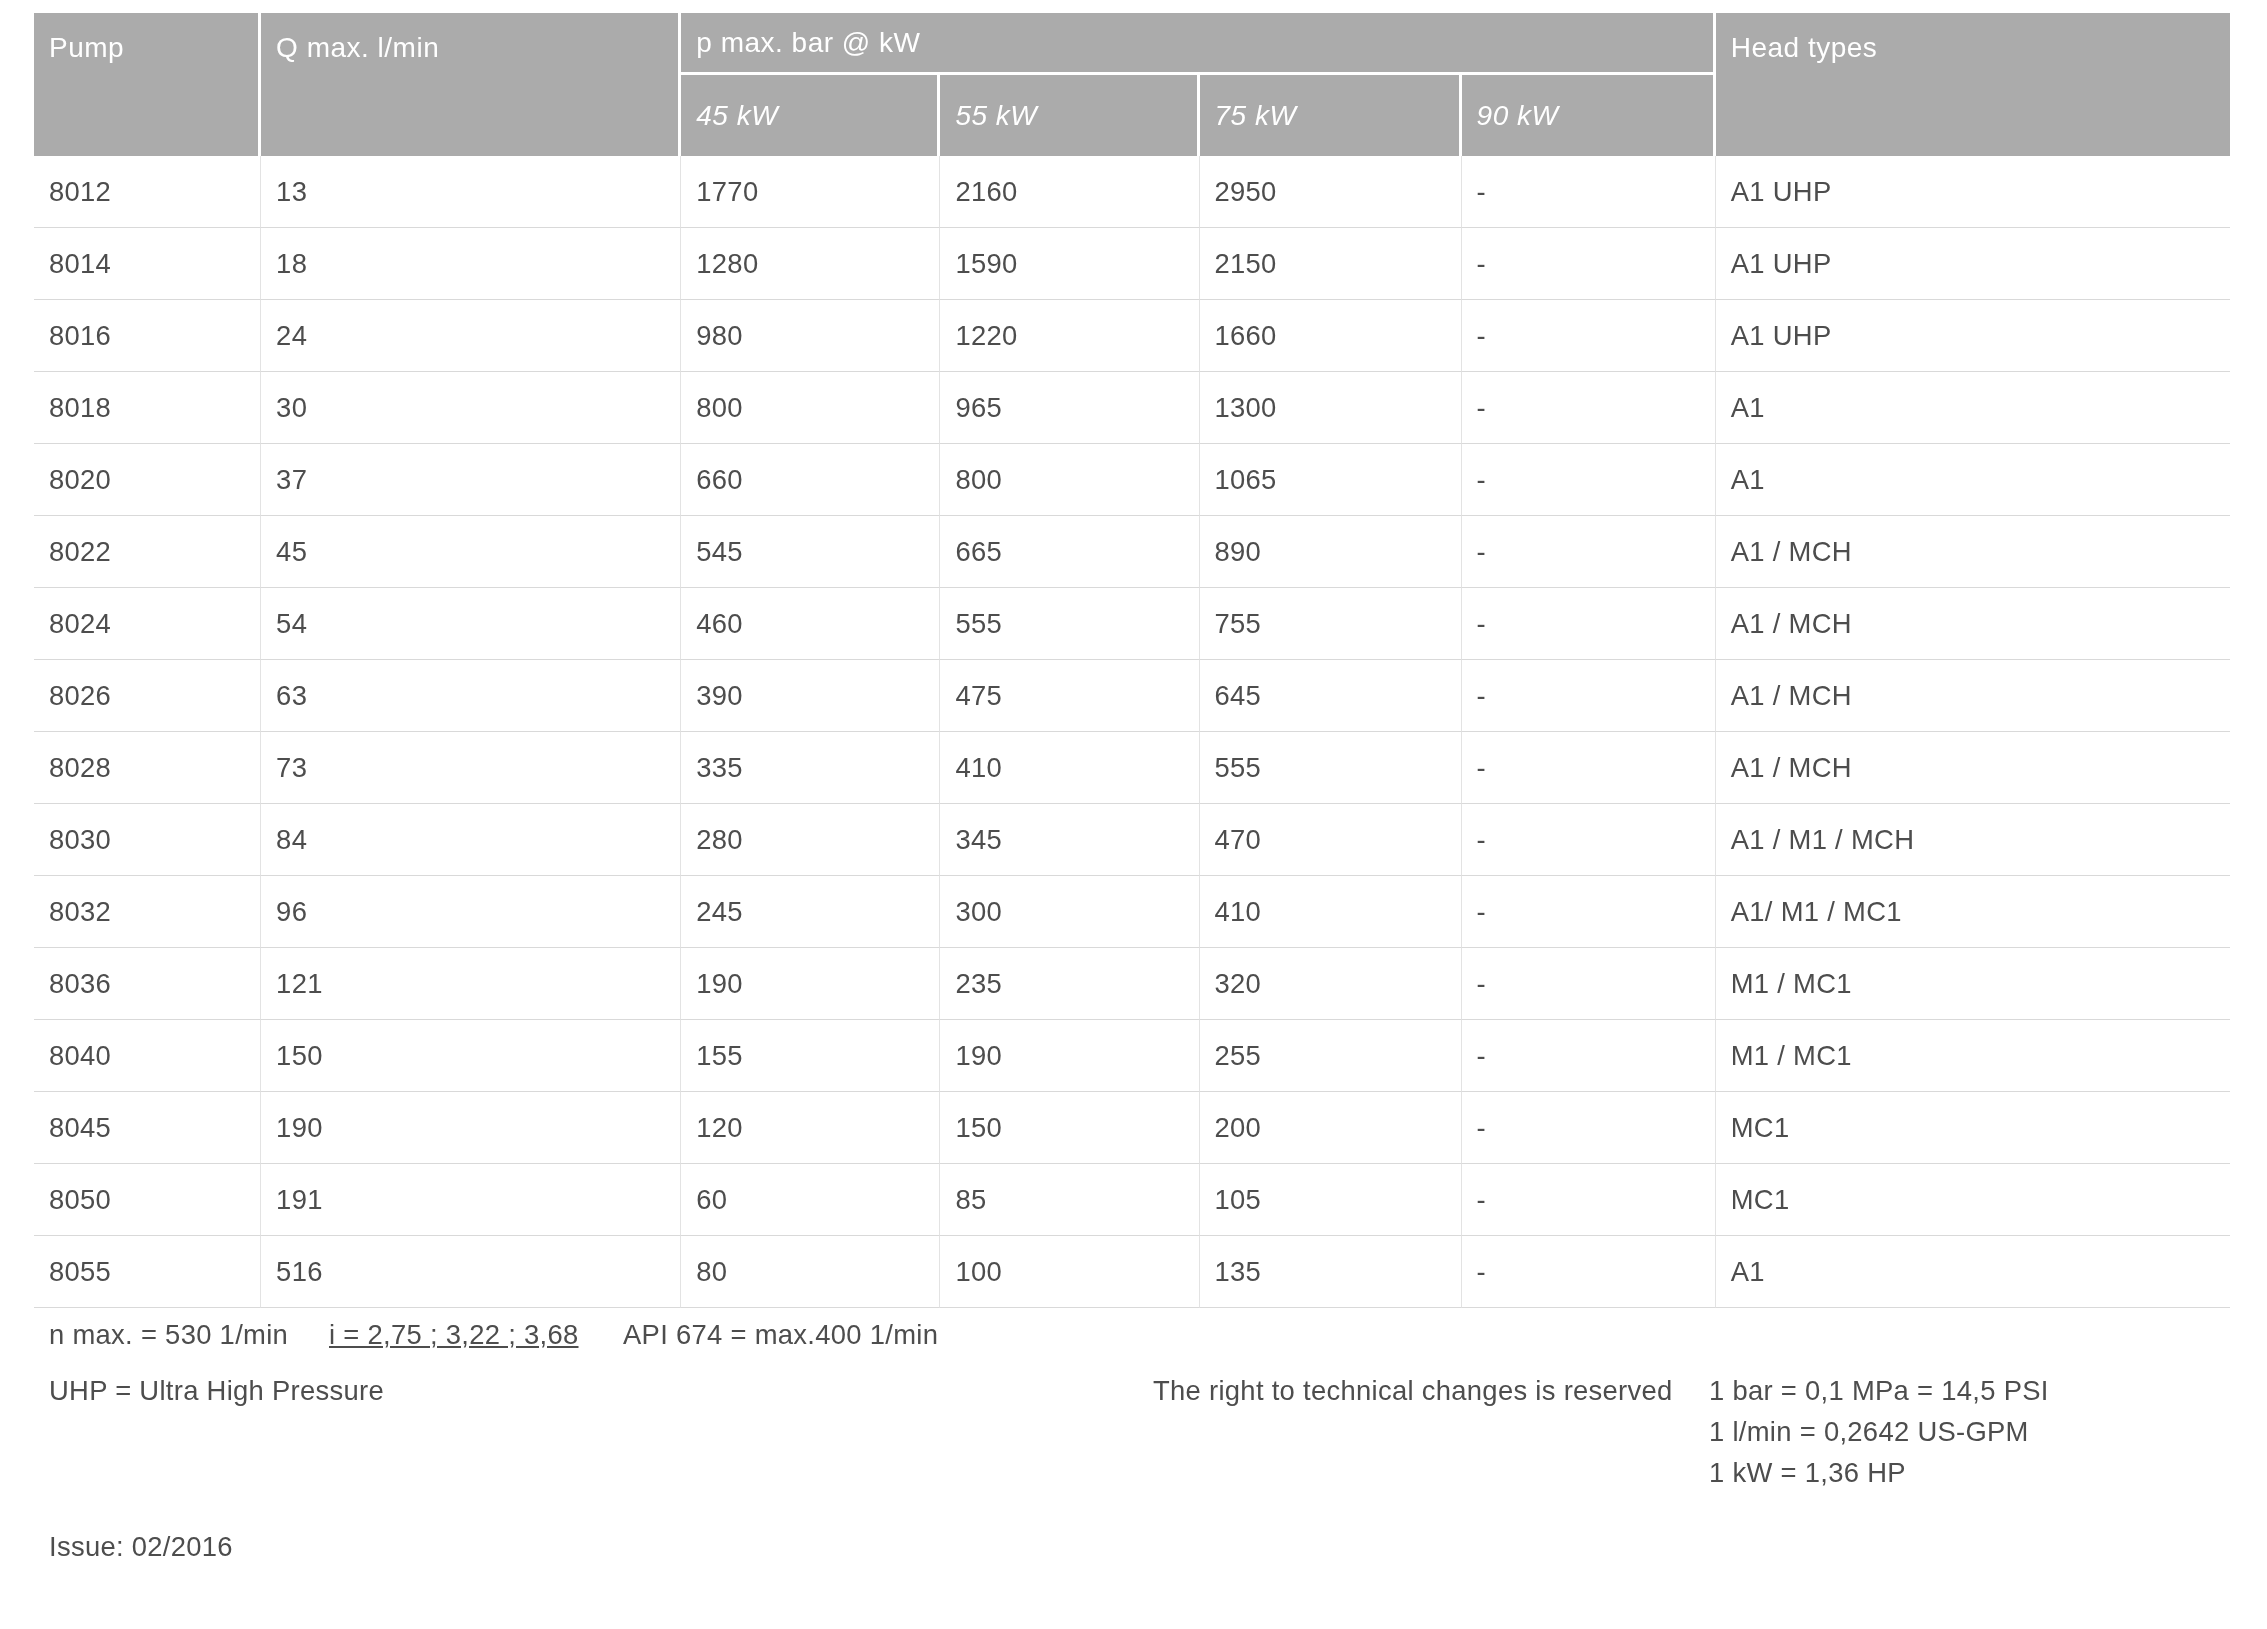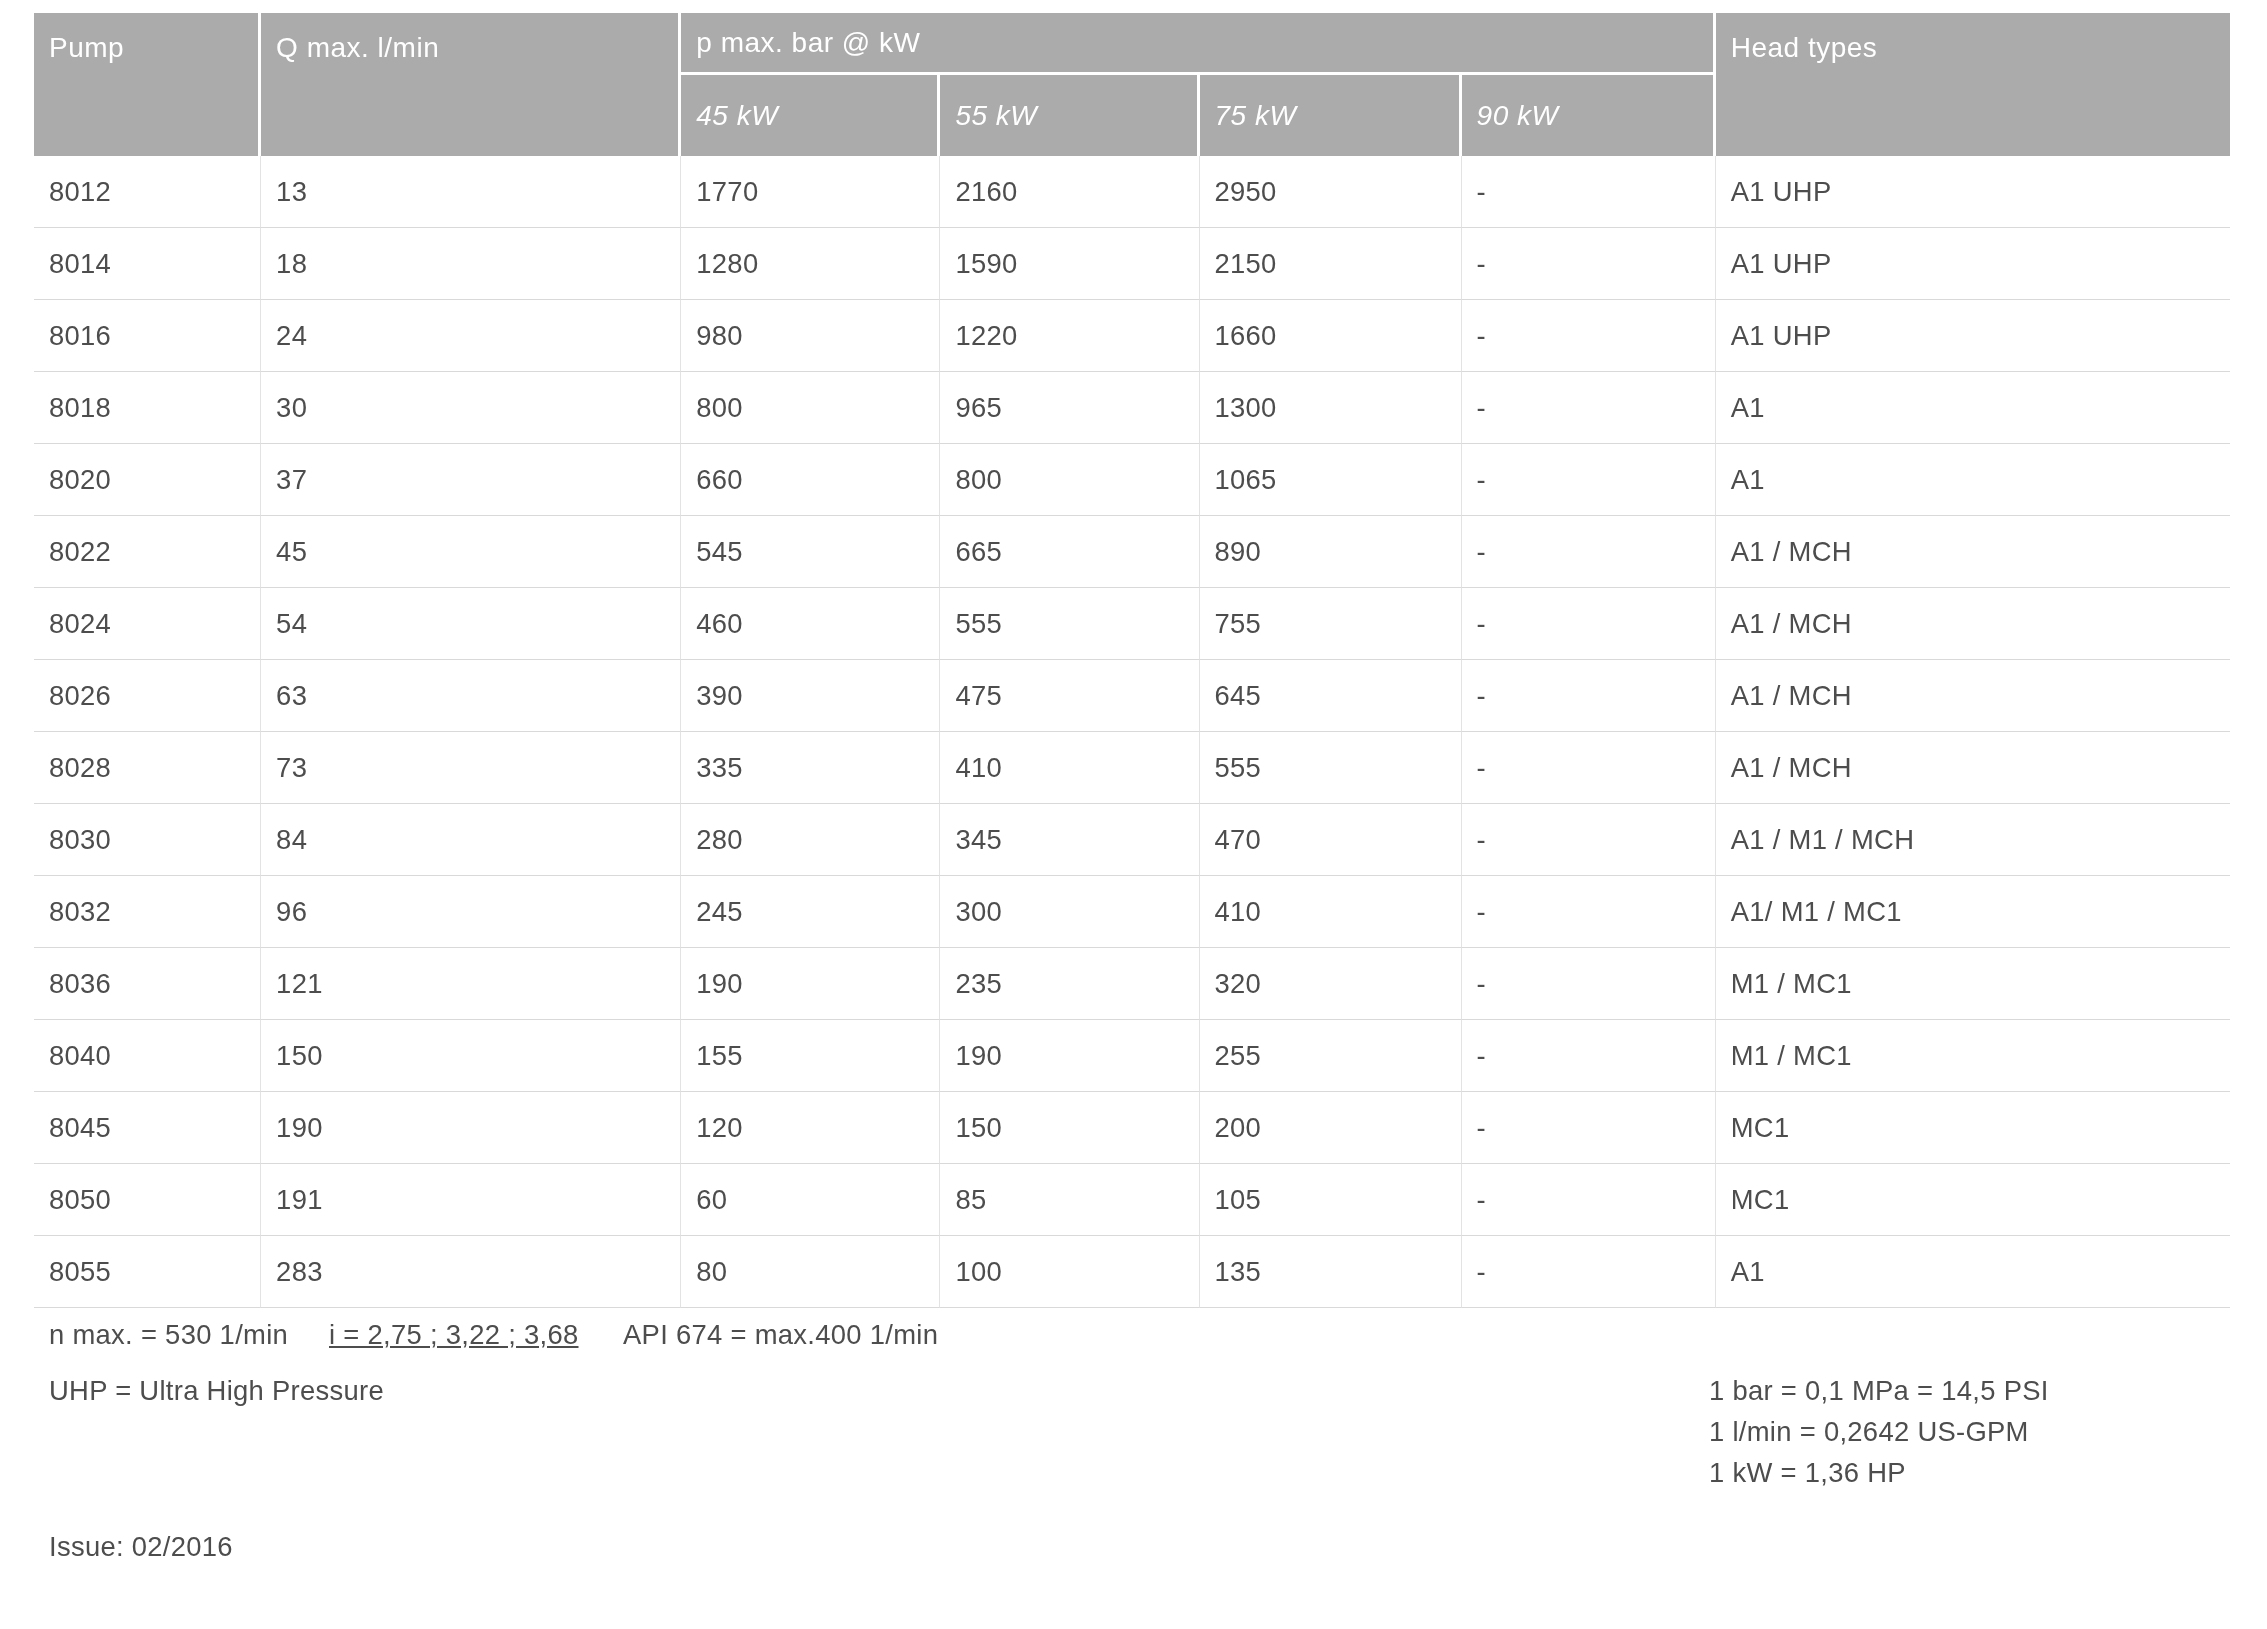--- a/index.html
+++ b/index.html
@@ -244,37 +244,38 @@
       <td>8050</td>
       <td>191</td>
       <td>60</td>
       <td>85</td>
       <td>105</td>
       <td>-</td>
       <td>MC1</td>
     </tr>
         <tr>
       <td>8055</td>
-      <td>283</td>
+      <td>516</td>
       <td>80</td>
       <td>100</td>
       <td>135</td>
       <td>-</td>
       <td>A1</td>
     </tr>
       </tbody>
   </table>
 
   <span class="abs-text" style="left:49px;top:1314px;">n max. = 530 1/min</span>
   <span class="abs-text" style="left:329px;top:1314px;text-decoration:underline;">i = 2,75 ; 3,22 ; 3,68</span>
   <span class="abs-text" style="left:623px;top:1314px;">API 674 = max.400 1/min</span>
 
   <div class="abs-text" style="left:49px;top:1370px;">UHP = Ultra High Pressure</div>
 
 
+  <div class="abs-text" style="left:1153px;top:1370px;">The right to technical changes is reserved</div>
 
   <div class="abs-text" style="left:1709px;top:1370px;">
     <div>1 bar = 0,1 MPa = 14,5 PSI</div>
     <div>1 l/min = 0,2642 US-GPM</div>
     <div>1 kW = 1,36 HP</div>
   </div>
 
   <div class="abs-text" style="left:49px;top:1526px;">Issue: 02/2016</div>
 
 </div>

